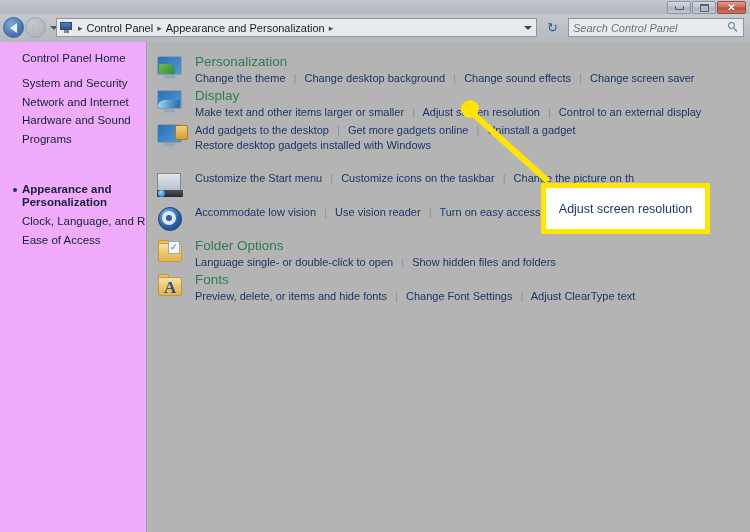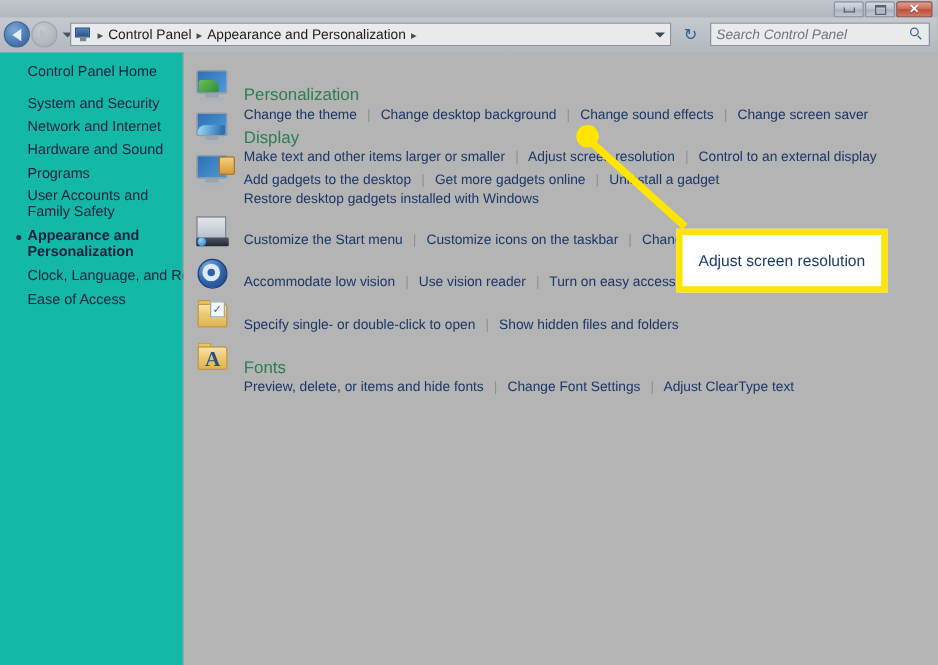--- a/index.html
+++ b/index.html
@@ -228,21 +228,21 @@
     transform: rotate(45deg);
     transform-origin: left center;
   }
 
   
   .sidebar {
     position: absolute;
     left: 0; top: 42px;
     width: 147px;
     height: 490px;
-    background: #14b8a6;
+    background: #f0abfc;
   }
   .sb-divider {
     position: absolute;
     left: 146px; top: 42px;
     width: 1px; height: 490px;
     background: #9aa0ab;
   }
   .content {
     position: absolute;
     left: 147px; top: 42px;
@@ -282,21 +282,21 @@
     left: 8px;
     width: 595px;
   }
   .row-icon {
     position: absolute;
     left: 0; top: 2px;
     width: 30px; height: 30px;
   }
   .row-body {
     position: absolute;
-    left: 40px; top: 16px;
+    left: 40px; top: 2px;
   }
   .row-title {
     font-size: 13.5px;
     color: #2b7d53;
     line-height: 16px;
     white-space: nowrap;
   }
   .row-links {
     margin-top: 1px;
     font-size: 11px;
@@ -537,21 +537,20 @@
       <span class="search-glass"></span>
     </div>
   </div>
 
   <div class="sidebar">
     <div class="sb-item home">Control Panel Home</div>
     <div class="sb-item i0">System and Security</div>
     <div class="sb-item i1">Network and Internet</div>
     <div class="sb-item i2">Hardware and Sound</div>
     <div class="sb-item i3">Programs</div>
-    <div class="sb-item i4">User Accounts and Family Safety</div>
     <div class="sb-bullet"></div>
     <div class="sb-item i5">Appearance and Personalization</div>
     <div class="sb-item i6">Clock, Language, and Region</div>
     <div class="sb-item i7">Ease of Access</div>
   </div>
   <div class="sb-divider"></div>
 
   <div class="content">
 
     <div class="row" style="top:10px;">
@@ -654,22 +653,23 @@
     </div>
 
     <div class="row" style="top:194px;">
       <div class="row-icon">
         <span class="folder-tab"></span>
         <span class="folder-icon"></span>
         <span class="folder-doc"></span>
         <span class="folder-check">✓</span>
       </div>
       <div class="row-body">
+        <div class="row-title">Folder Options</div>
         <div class="row-links">
-          <span class="lnk">Specify single- or double-click to open</span>
+          <span class="lnk">Language single- or double-click to open</span>
           <span class="sep">|</span>
           <span class="lnk">Show hidden files and folders</span>
         </div>
       </div>
     </div>
 
     <div class="row" style="top:228px;">
       <div class="row-icon">
         <span class="folder-tab"></span>
         <span class="folder-icon"></span>

